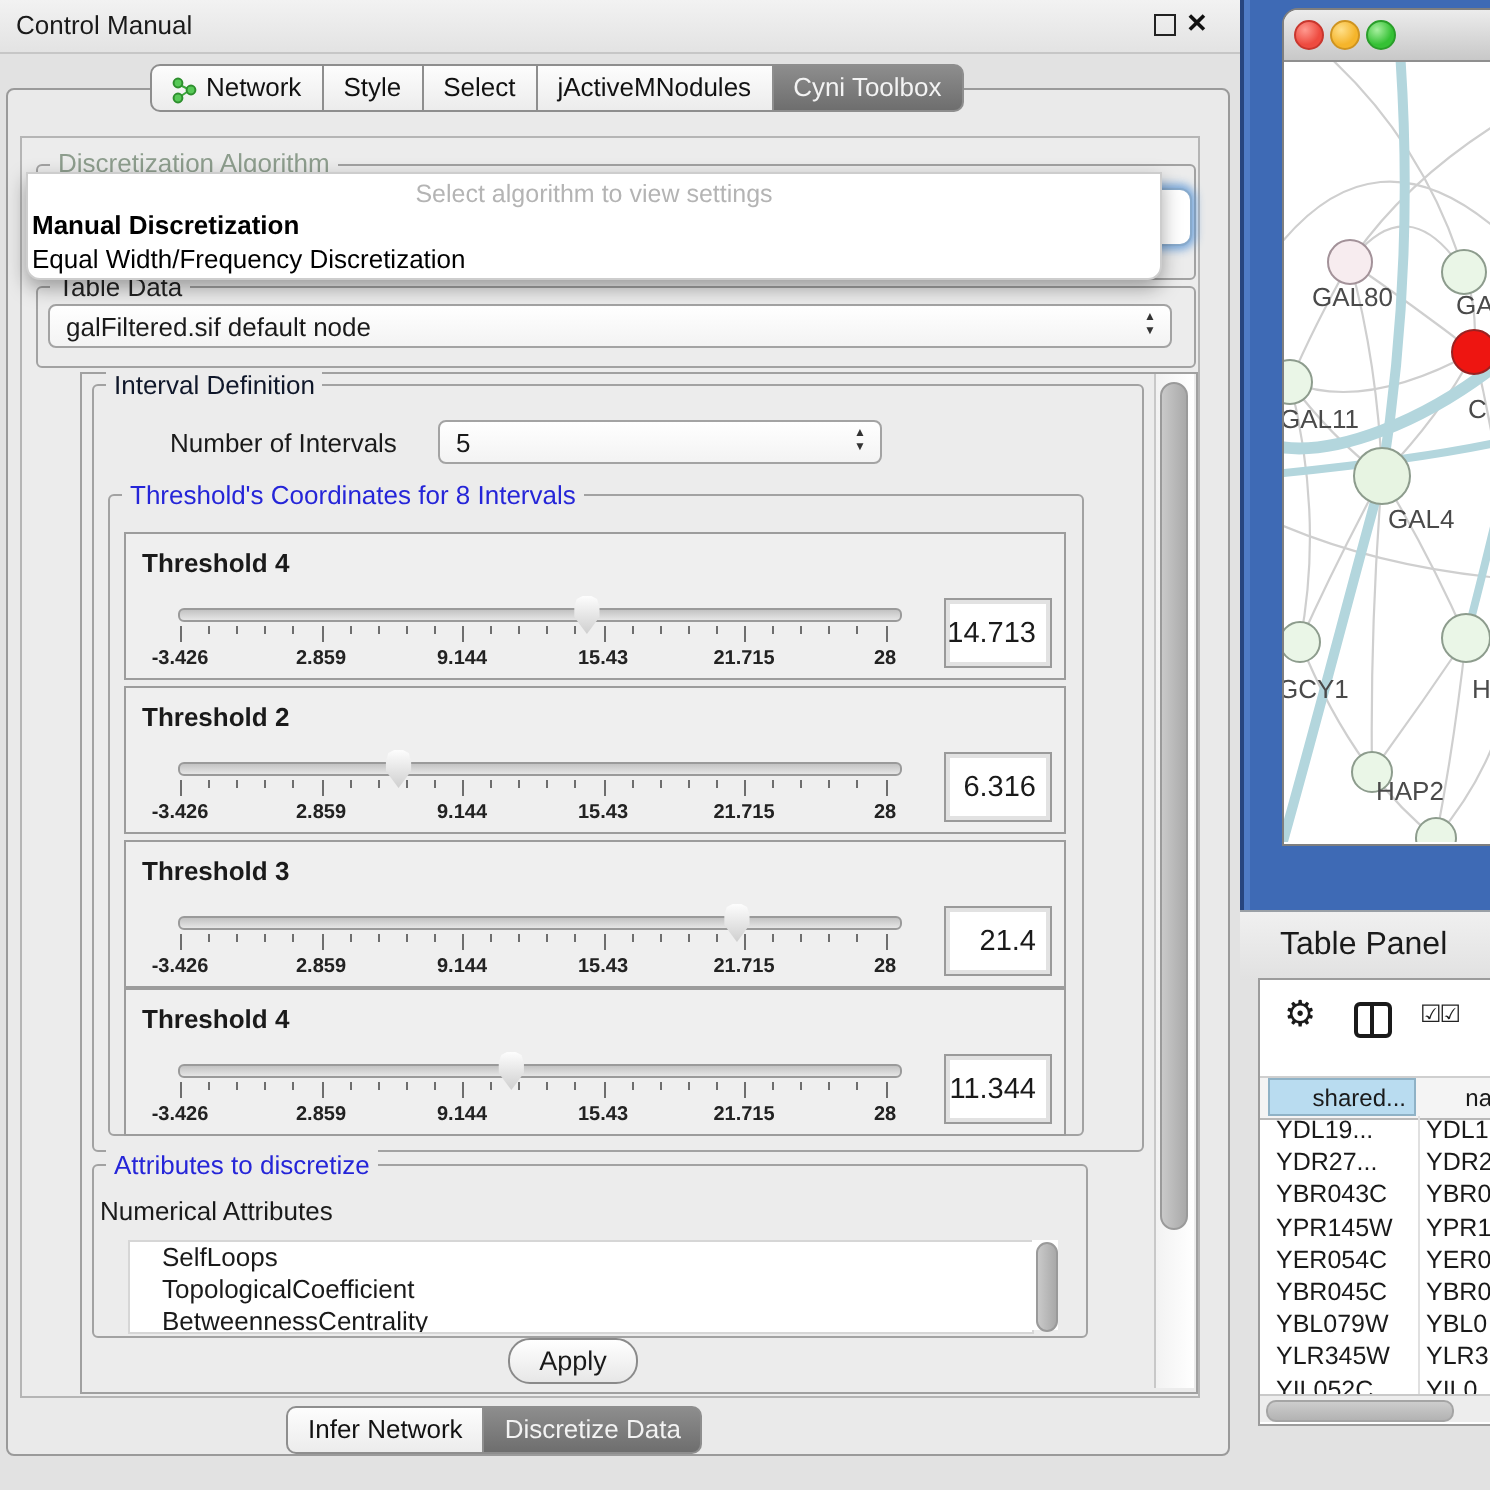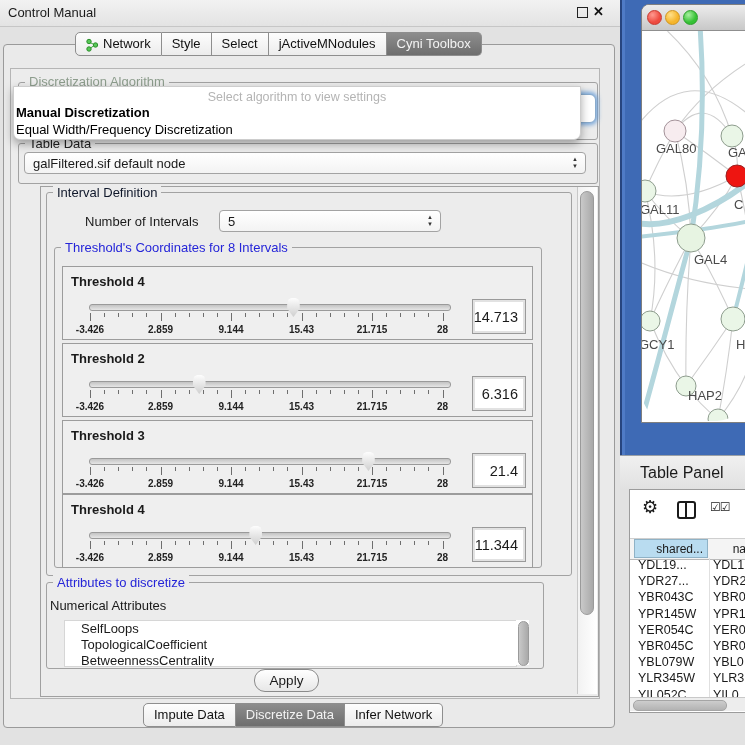--- a/index.html
+++ b/index.html
@@ -53,21 +53,21 @@
   .bold{font-weight:normal;}
   .lbl13{font-size:13px;}
   
   .blue-frame{left:620px;top:0;width:125px;height:455px;background:linear-gradient(90deg,#27457f 0px,#27457f 2px,#4f7bc6 2px,#4f7bc6 5px,#3e6ab5 5px);}
   .net-window{left:641px;top:4px;width:104px;height:417px;border:1px solid #7f7f7f;border-radius:8px 0 0 0;overflow:hidden;background:#fff;}
   .net-titlebar{position:absolute;left:0;top:0;width:100%;height:25px;background:linear-gradient(#ececec,#c8c8c8);border-bottom:1px solid #8f8f8f;}
   .tl{position:absolute;top:5px;width:13px;height:13px;border-radius:50%;}
   .tl.red{background:radial-gradient(circle at 35% 30%,#ff9a90,#ee4b40 60%);border:1px solid #c8372e;}
   .tl.yellow{background:radial-gradient(circle at 35% 30%,#ffe08a,#f5b52c 60%);border:1px solid #cf9420;}
   .tl.green{background:radial-gradient(circle at 35% 30%,#a8f0a0,#35c135 60%);border:1px solid #2a9e2a;}
-  .net-canvas{position:absolute;left:0;top:26px;width:103px;height:390px;background:#fff;overflow:hidden;border-radius:28px;}
+  .net-canvas{position:absolute;left:0;top:26px;width:103px;height:390px;background:#fff;overflow:hidden;}
   .tp-bar{left:620px;top:455px;width:125px;height:34px;background:linear-gradient(#f0f0f0,#e1e1e1);border-top:1px solid #9aa0a6;}
   .tp-title{left:640px;top:464px;font-size:16px;}
   .tp-card{left:629px;top:489px;width:116px;height:222px;background:#fff;border:1px solid #9c9c9c;overflow:hidden;}
   .gear-icon{position:absolute;left:12px;top:6px;font-size:18px;color:#1a1a1a;}
   .cols-icon{position:absolute;left:47px;top:11px;width:15px;height:14px;border:2px solid #1a1a1a;border-radius:3px;}
   .cols-icon:before{content:"";position:absolute;left:5.5px;top:0;width:2px;height:14px;background:#1a1a1a;}
   .checks-icon{position:absolute;left:80px;top:10px;font-size:12px;letter-spacing:-1px;color:#222;}
   .tp-header{position:absolute;left:0;top:48px;width:116px;height:20px;border-top:1px solid #cfcfcf;border-bottom:1px solid #b9b9b9;background:#f4f4f4;}
   .tp-h1{position:absolute;left:4px;top:0;width:74px;height:19px;background:#b9dcf0;border:1px solid #8fb2c6;box-sizing:border-box;
          font-size:12px;display:flex;align-items:center;justify-content:flex-end;padding-right:4px;}
@@ -327,27 +327,24 @@
     </div>
   <div class="abs" style="left:516px;top:620px;width:13px;height:45px;background:#fff;"></div>
   <div class="abs vthumb" style="left:518px;top:621px;width:9px;height:43px;"></div>
 
   <div class="abs apply-btn">
       <span>Apply</span>
     </div>
 
   <div class="abs tabbar" id="bottomTabs" style="left:143px;top:703px;">
       <div class="tab">
-        <span>Impute Data</span>
+        <span>Infer Network</span>
       </div>
       <div class="tab selected">
         <span>Discretize Data</span>
-      </div>
-      <div class="tab">
-        <span>Infer Network</span>
       </div>
     </div>
 
   <div class="abs blue-frame"></div>
   <div class="abs net-window">
     <div class="net-titlebar">
       <span class="tl red" style="left:5px;"></span>
       <span class="tl yellow" style="left:23px;"></span>
       <span class="tl green" style="left:41px;"></span>
     </div>

